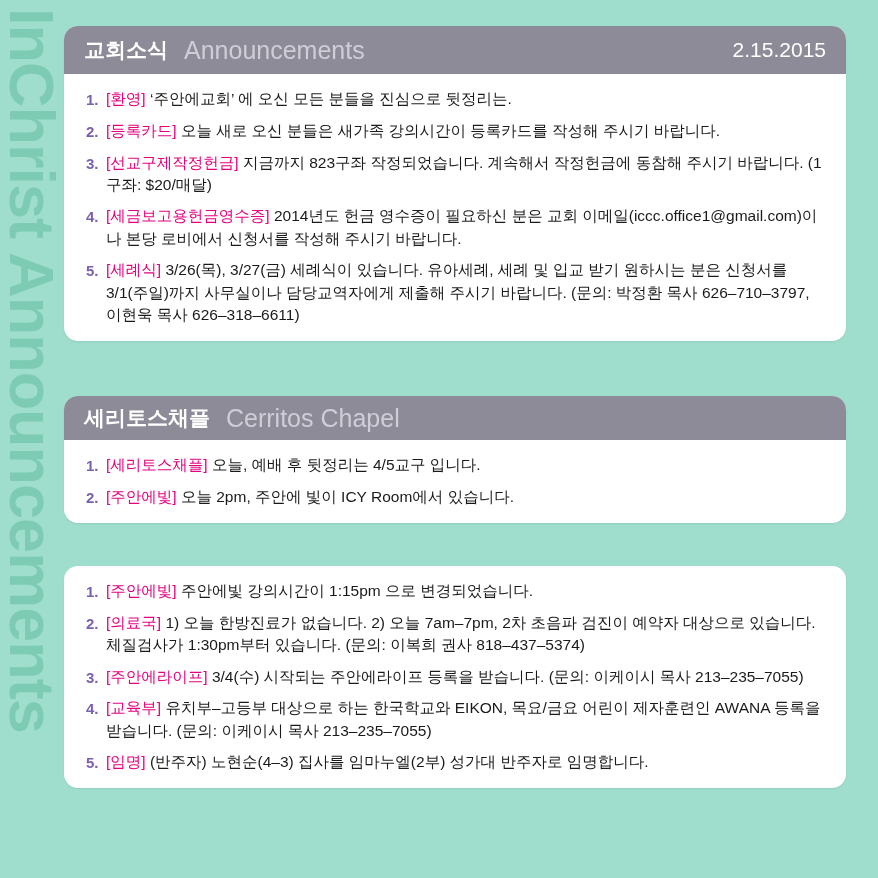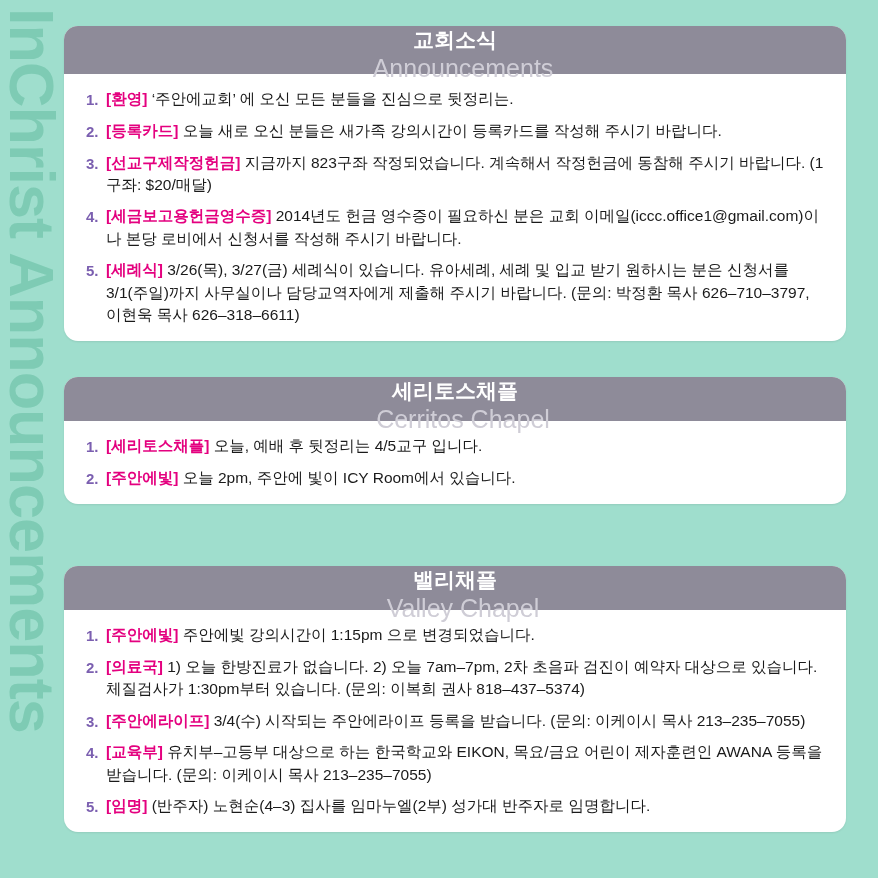--- a/index.html
+++ b/index.html
@@ -57,21 +57,20 @@
     overflow: hidden;
   }
 
   .card-header {
     background: #8e8b99;
     height: 44px;
     display: flex;
     align-items: center;
     padding: 0 20px;
     box-sizing: border-box;
-    flex-direction: column;
   }
   .card-header.tall { height: 48px; }
 
   .hdr-ko {
     color: #ffffff;
     font-size: 21px;
     font-weight: bold;
     letter-spacing: 0px;
   }
   .hdr-en {
@@ -107,26 +106,26 @@
     text-align: left;
     padding-top: 1px;
   }
   .itext {
     font-size: 15.5px;
     color: #1a1a1a;
     flex: 1 1 auto;
   }
   .tag {
     color: #e4007f;
-    font-weight: bold;
+    font-weight: normal;
   }
 
   
   #card-announcements { top: 26px; }
-  #card-cerritos { top: 377px; }
+  #card-cerritos { top: 396px; }
   #card-valley { top: 566px; }
 </style>
 </head>
 <body>
 
 <div class="side-title">
   <span>InChrist Announcements</span>
 </div>
 
 <div class="content">
@@ -172,24 +171,20 @@
         <div class="itext"><span class="tag">[세리토스채플]</span><span> 오늘, 예배 후 뒷정리는 4/5교구 입니다.</span></div>
       </div>
       <div class="item">
         <div class="num">2.</div>
         <div class="itext"><span class="tag">[주안에빛]</span><span> 오늘 2pm, 주안에 빛이 ICY Room에서 있습니다.</span></div>
       </div>
     </div>
   </div>
 
   <div class="card" id="card-valley">
-    <div class="card-header">
-      <div class="hdr-ko">밸리채플</div>
-      <div class="hdr-en">Valley Chapel</div>
-    </div>
     <div class="card-body">
       <div class="item">
         <div class="num">1.</div>
         <div class="itext"><span class="tag">[주안에빛]</span><span> 주안에빛 강의시간이 1:15pm 으로 변경되었습니다.</span></div>
       </div>
       <div class="item">
         <div class="num">2.</div>
         <div class="itext"><span class="tag">[의료국]</span><span> 1) 오늘 한방진료가 없습니다. 2) 오늘 7am–7pm, 2차 초음파 검진이 예약자 대상으로 있습니다. 체질검사가 1:30pm부터 있습니다. (문의: 이복희 권사 818–437–5374)</span></div>
       </div>
       <div class="item">

